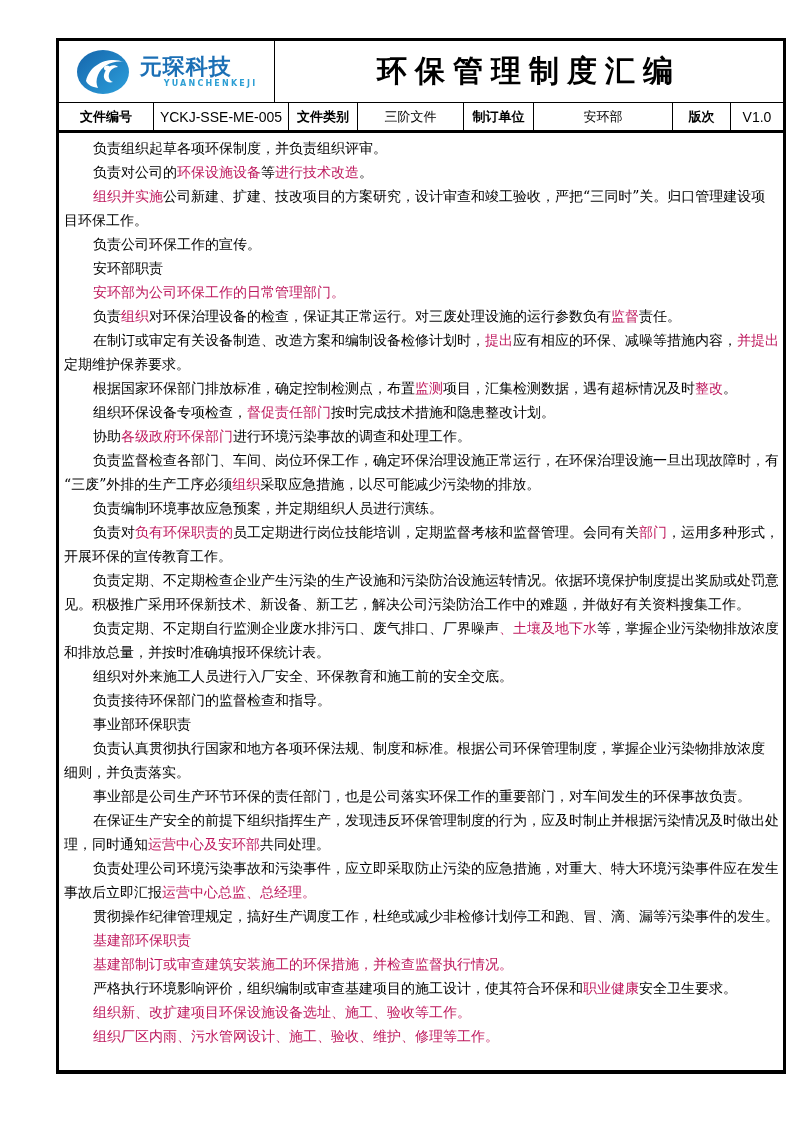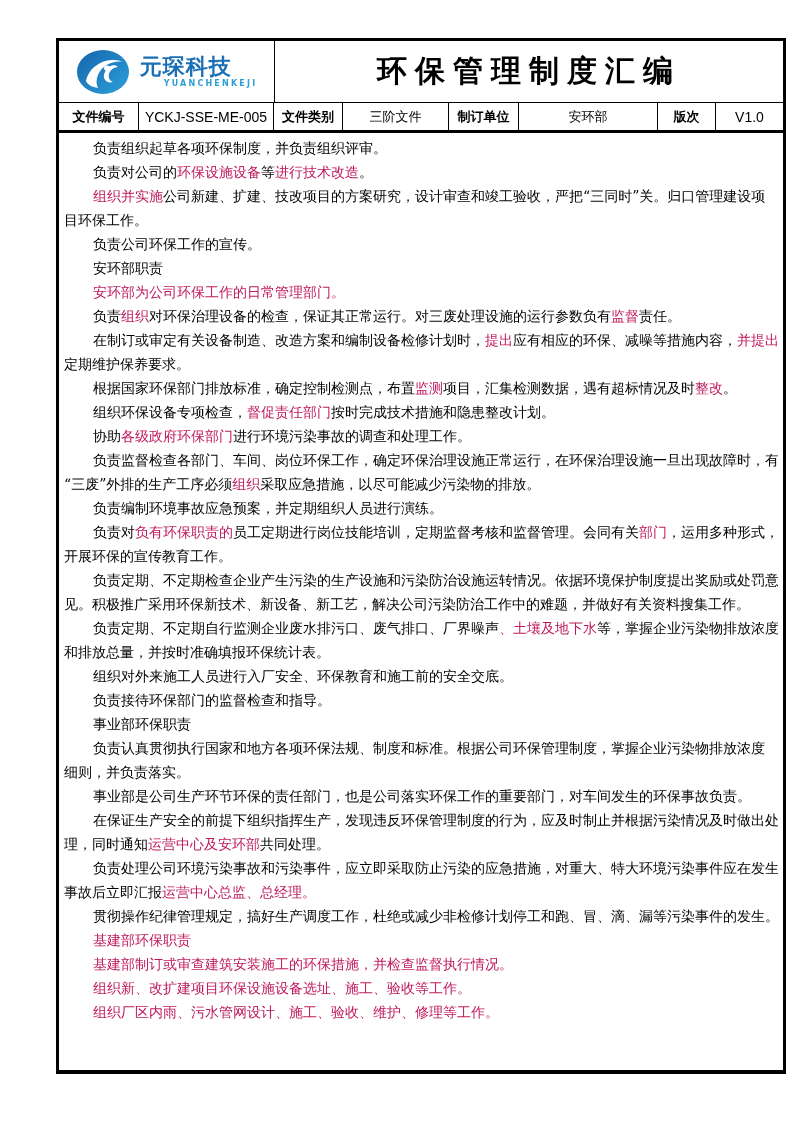--- a/index.html
+++ b/index.html
@@ -38,21 +38,21 @@
   }
   
   .info-row { display: flex; height: 30px; border-bottom: 3px solid #000; }
   .info-cell {
     display: flex; align-items: center; justify-content: center;
     border-right: 1px solid #000; font-size: 13px; overflow: hidden;
   }
   .info-cell:last-child { border-right: none; }
   .info-label { font-weight: bold; }
   .latin { font-family: "Liberation Sans", "DejaVu Sans", sans-serif; font-size: 14px; font-weight: normal; text-align: center; }
-  .w-label1 { width: 80px; }
+  .w-label1 { width: 95px; }
   .w-val1   { width: 135px; }
   .w-label2 { width: 69px; }
   .w-val2   { width: 106px; }
   .w-label3 { width: 70px; }
   .w-val3   { width: 139px; }
   .w-label4 { width: 58px; }
   .w-val4   { flex: 1; }
   
   .doc-body {
     flex: 1; padding: 3px 5px 8px 5px; overflow: hidden;
@@ -131,17 +131,18 @@
       <div class="line ind"><span>负责认真贯彻执行国家和地方各项环保法规、制度和标准。根据公司环保管理制度，掌握企业污染物排放浓度</span></div>
       <div class="line"><span>细则，并负责落实。</span></div>
       <div class="line ind"><span>事业部是公司生产环节环保的责任部门，也是公司落实环保工作的重要部门，对车间发生的环保事故负责。</span></div>
       <div class="line ind"><span>在保证生产安全的前提下组织指挥生产，发现违反环保管理制度的行为，应及时制止并根据污染情况及时做出处</span></div>
       <div class="line"><span>理，同时通知</span><span class="blue">运营中心及安环部</span><span>共同处理。</span></div>
       <div class="line ind"><span>负责处理公司环境污染事故和污染事件，应立即采取防止污染的应急措施，对重大、特大环境污染事件应在发生</span></div>
       <div class="line"><span>事故后立即汇报</span><span class="blue">运营中心总监、总经理。</span></div>
       <div class="line ind"><span>贯彻操作纪律管理规定，搞好生产调度工作，杜绝或减少非检修计划停工和跑、冒、滴、漏等污染事件的发生。</span></div>
       <div class="line ind"><span class="blue">基建部环保职责</span></div>
       <div class="line ind"><span class="blue">基建部制订或审查建筑安装施工的环保措施，并检查监督执行情况。</span></div>
+      <div class="line ind"><span>严格执行环境影响评价，组织编制或审查基建项目的施工设计，使其符合环保和</span><span class="blue">职业健康</span><span>安全卫生要求。</span></div>
       <div class="line ind"><span class="blue">组织新、改扩建项目环保设施设备选址、施工、验收等工作。</span></div>
       <div class="line ind"><span class="blue">组织厂区内雨、污水管网设计、施工、验收、维护、修理等工作。</span></div>
     </div>
 
 </div>
 
 </body></html>

